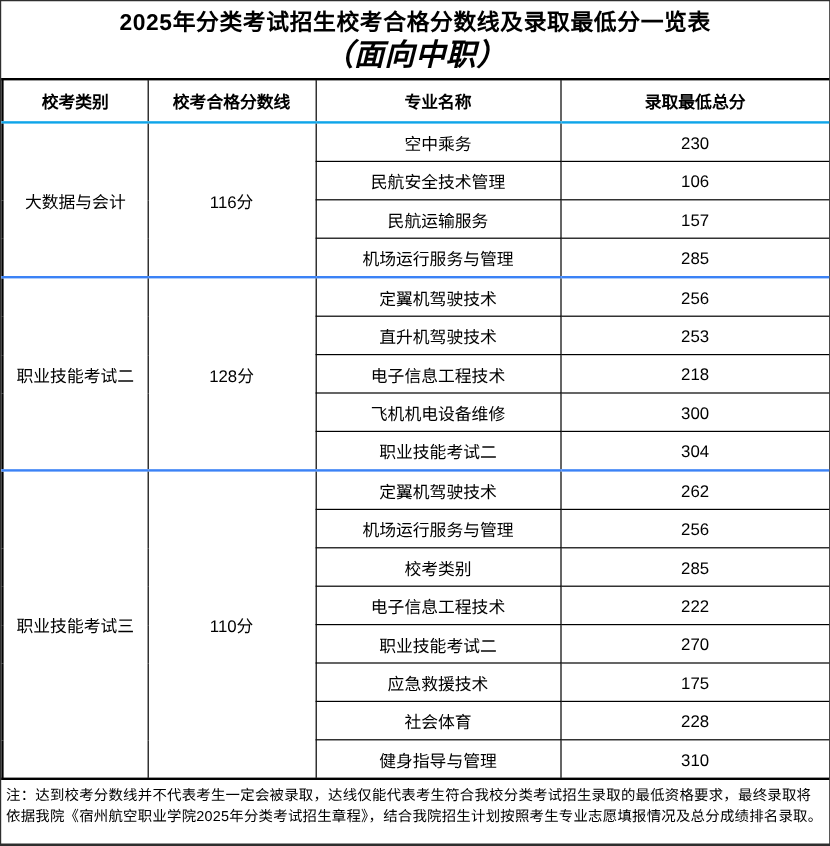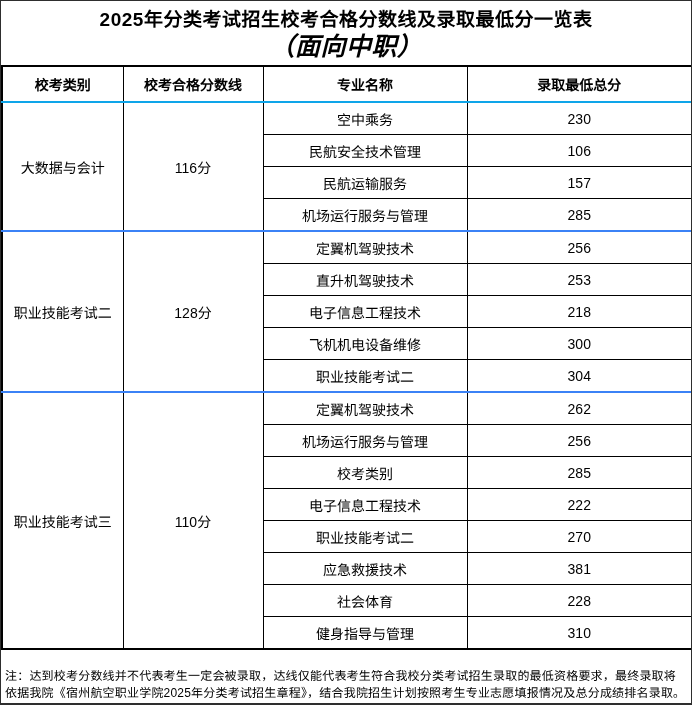--- a/index.html
+++ b/index.html
@@ -66,21 +66,21 @@
   }
   table.score-table tr.group-first td {
     border-top: 2px solid #3b82f6;
   }
   col.c1 { width: 121px; }
   col.c2 { width: 140px; }
   col.c3 { width: 204px; }
   col.c4 { width: 225px; }
   .note-block {
     box-sizing: border-box;
-    padding: 18px 5px 0 4px;
+    padding: 5px 5px 0 4px;
     font-size: 12px;
     line-height: 17px;
     text-align: left;
     letter-spacing: 0.2px;
   }
 </style>
 </head>
 <body>
 
 <div class="sheet">
@@ -166,21 +166,21 @@
       <tr>
         <td>电子信息工程技术</td>
         <td>222</td>
       </tr>
       <tr>
         <td>职业技能考试二</td>
         <td>270</td>
       </tr>
       <tr>
         <td>应急救援技术</td>
-        <td>381</td>
+        <td>175</td>
       </tr>
       <tr>
         <td>社会体育</td>
         <td>228</td>
       </tr>
       <tr>
         <td>健身指导与管理</td>
         <td>310</td>
       </tr>
     </tbody>

